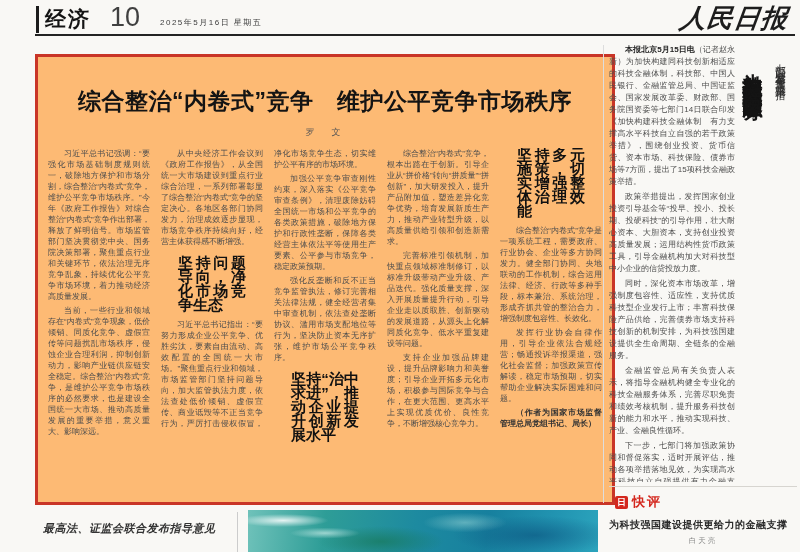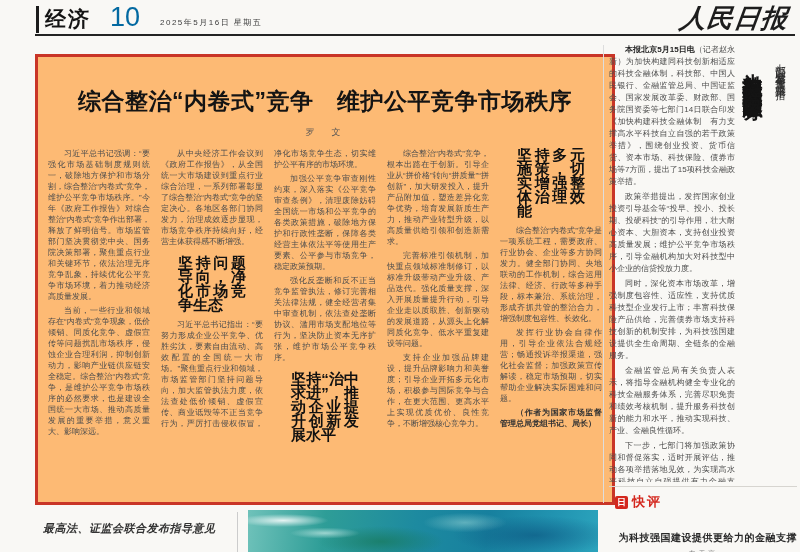--- a/index.html
+++ b/index.html
@@ -3,21 +3,21 @@
 <meta charset="utf-8">
 <style>
   * { margin:0; padding:0; box-sizing:border-box; }
   html,body { width:800px; height:552px; overflow:hidden; }
   body { background:#f7f6f3; font-family:"Liberation Sans", sans-serif; -webkit-text-size-adjust:none; }
   .page { position:relative; width:800px; height:552px; background:#f9f8f5; overflow:hidden; }
 
   
   .corner-bar { position:absolute; left:36px; top:6px; width:3px; height:27px; background:#1c1c1c; }
   .section-title { position:absolute; left:45px; top:5px; font-family:"DejaVu Serif", serif; font-weight:bold; font-size:21px; color:#141414; letter-spacing:2px; }
-  .page-number { position:absolute; left:110px; top:2px; font-size:27px; color:#0369a1; }
+  .page-number { position:absolute; left:110px; top:2px; font-size:27px; color:#404040; }
   .issue-date { position:absolute; left:160px; top:17px; font-size:8px; color:#3c3c3c; letter-spacing:1.5px; }
   .masthead { position:absolute; right:12px; top:1px; font-family:"DejaVu Serif", serif; font-style:italic; font-weight:900; font-size:26px; color:#1d1d1d; transform:skewX(-7deg); letter-spacing:1px; }
   .header-rule { position:absolute; left:35px; top:34px; width:760px; height:2px; background:#232323; }
 
   
   .red-box { position:absolute; left:35px; top:54px; width:580px; height:451px; border:3px solid #c93527; background:#fdba74; padding:20px 10px 4px; overflow:hidden; }
   .main-headline { margin-top:9px; text-align:center; font-size:23px; font-weight:900; color:#141414; white-space:nowrap; letter-spacing:0.5px; }
   .main-byline { text-align:center; font-size:9px; color:#555; margin-top:9px; letter-spacing:4px; }
   .main-body { margin-top:9px; height:358px; overflow:hidden; column-count:5; column-gap:11px; text-align:justify; font-size:8px; line-height:11px; color:#4d4d4d; }
   .main-body p { text-indent:2em; margin-bottom:3px; word-break:break-all; }
@@ -33,21 +33,21 @@
   .right-body p { text-indent:2em; margin-bottom:3px; word-break:break-all; }
   .right-body p b { color:#222; }
   .vertical-headline { position:absolute; left:131px; top:16px; height:428px; writing-mode:vertical-rl; text-orientation:upright; font-size:20px; font-weight:900; color:#141414; letter-spacing:1.5px; }
   .vertical-kicker { position:absolute; left:165px; top:13px; height:215px; writing-mode:vertical-rl; text-orientation:upright; font-size:10.5px; color:#2c2c2c; letter-spacing:2px; }
 
   
   .kuaiping { position:absolute; left:609px; top:486px; width:188px; height:66px; border-top:1px solid #d7d5d0; padding-top:6px; }
   .kp-logo-row { display:flex; align-items:center; gap:4px; margin-left:6px; }
   .kp-logo { width:13px; height:13px; background:#d4281e; border-radius:2px; color:#fff; font-size:9px; font-weight:bold; display:flex; align-items:center; justify-content:center; }
   .kp-label { font-size:13px; font-weight:900; color:#d4281e; letter-spacing:2px; }
-  .kp-headline { text-align:right; font-size:10px; font-weight:bold; color:#2a2a2a; margin-top:20px; letter-spacing:0.5px; }
+  .kp-headline { text-align:left; font-size:10px; font-weight:bold; color:#2a2a2a; margin-top:7px; letter-spacing:0.5px; }
   .kp-byline { text-align:center; font-size:7.5px; color:#8a8a8a; margin-top:4px; letter-spacing:2px; }
 
   
   .bottom-left { position:absolute; left:23px; top:512px; width:200px; height:40px;font-style:italic; }
   .bottom-headline { margin:9px 0 0 20px; font-size:11px; font-weight:bold; color:#333; letter-spacing:0.5px; }
   .bottom-divider { position:absolute; left:237px; top:512px; width:1px; height:40px; background:#ccc; }
   .news-photo { position:absolute; left:248px; top:510px; width:350px; height:42px;
     background:
       radial-gradient(ellipse 70px 10px at 10% 25%, rgba(255,255,255,0.85), transparent 65%),
       radial-gradient(ellipse 50px 8px at 22% 55%, rgba(230,250,245,0.6), transparent 70%),
@@ -89,21 +89,21 @@
         <p>发挥行业协会自律作用，引导企业依法合规经营；畅通投诉举报渠道，强化社会监督；加强政策宣传解读，稳定市场预期，切实帮助企业解决实际困难和问题。</p>
         <p class="note">（作者为国家市场监督管理总局党组书记、局长）</p>
       </div>
   </div>
 
   <div class="v-rule"></div>
 
   <div class="right-article">
     <div class="right-body">
         <p><b>本报北京5月15日电</b>（记者赵永新）为加快构建同科技创新相适应的科技金融体制，科技部、中国人民银行、金融监管总局、中国证监会、国家发展改革委、财政部、国务院国资委等七部门14日联合印发《加快构建科技金融体制　有力支撑高水平科技自立自强的若干政策举措》，围绕创业投资、货币信贷、资本市场、科技保险、债券市场等7方面，提出了15项科技金融政策举措。</p>
-        <p>政策举措提出，发挥国家创业投资引导基金等“投早、投小、投长期、投硬科技”的引导作用，壮大耐心资本、大胆资本，支持创业投资高质量发展；维护公平竞争市场秩序，引导金融机构加大对科技型中小企业的信贷投放力度。</p>
+        <p>政策举措提出，发挥国家创业投资引导基金等“投早、投小、投长期、投硬科技”的引导作用，壮大耐心资本、大胆资本，支持创业投资高质量发展；运用结构性货币政策工具，引导金融机构加大对科技型中小企业的信贷投放力度。</p>
         <p>同时，深化资本市场改革，增强制度包容性、适应性，支持优质科技型企业发行上市；丰富科技保险产品供给，完善债券市场支持科技创新的机制安排，为科技强国建设提供全生命周期、全链条的金融服务。</p>
         <p>金融监管总局有关负责人表示，将指导金融机构健全专业化的科技金融服务体系，完善尽职免责和绩效考核机制，提升服务科技创新的能力和水平，推动实现科技、产业、金融良性循环。</p>
         <p>下一步，七部门将加强政策协同和督促落实，适时开展评估，推动各项举措落地见效，为实现高水平科技自立自强提供有力金融支撑。</p>
       </div>
     <div class="vertical-headline">为科技创新提供全生命周期全链条金融服务</div>
     <div class="vertical-kicker">七部门联合发布十五项政策举措</div>
   </div>
 
   <div class="kuaiping">
     <div class="kp-logo-row">

